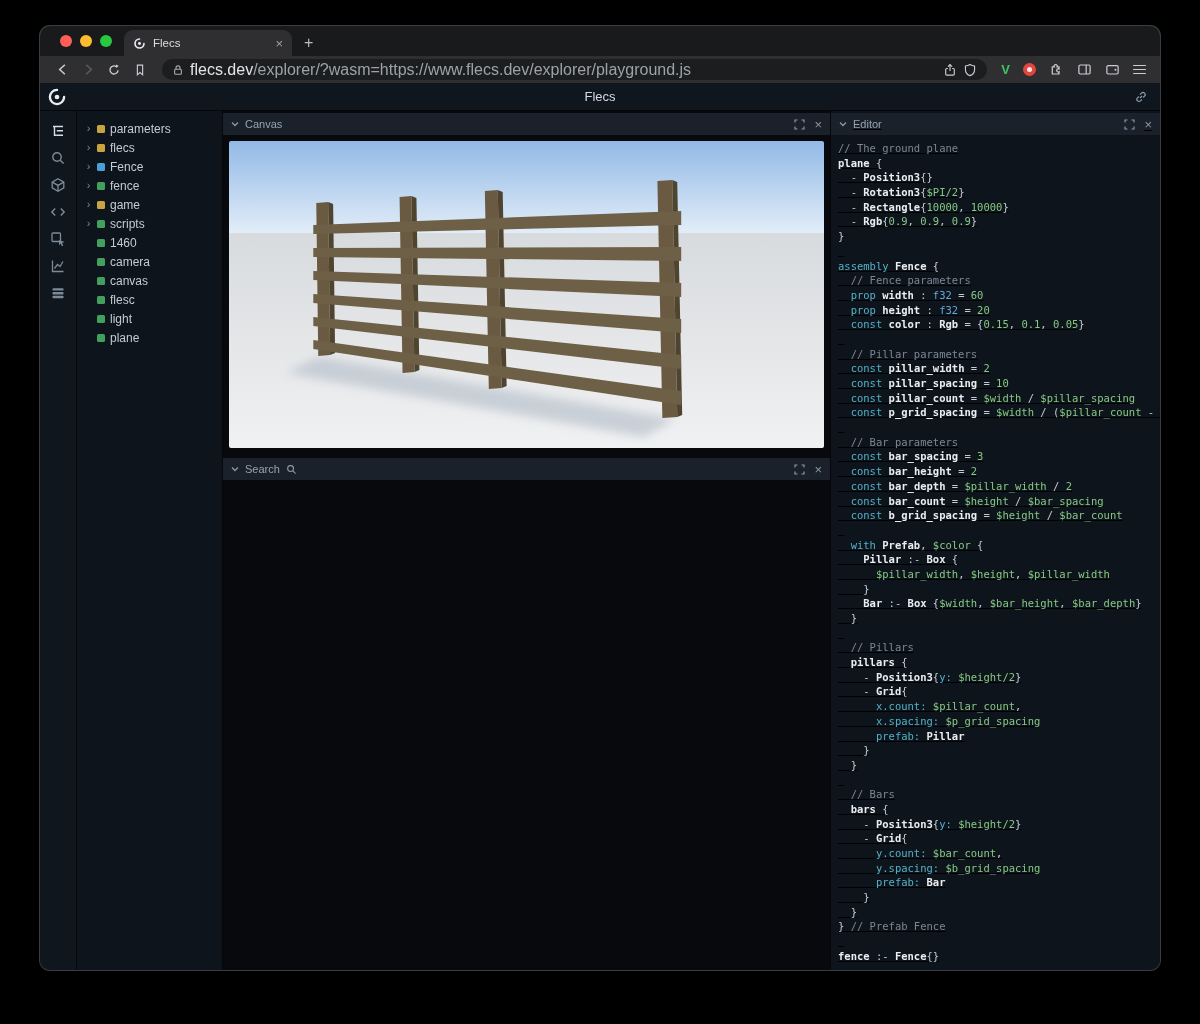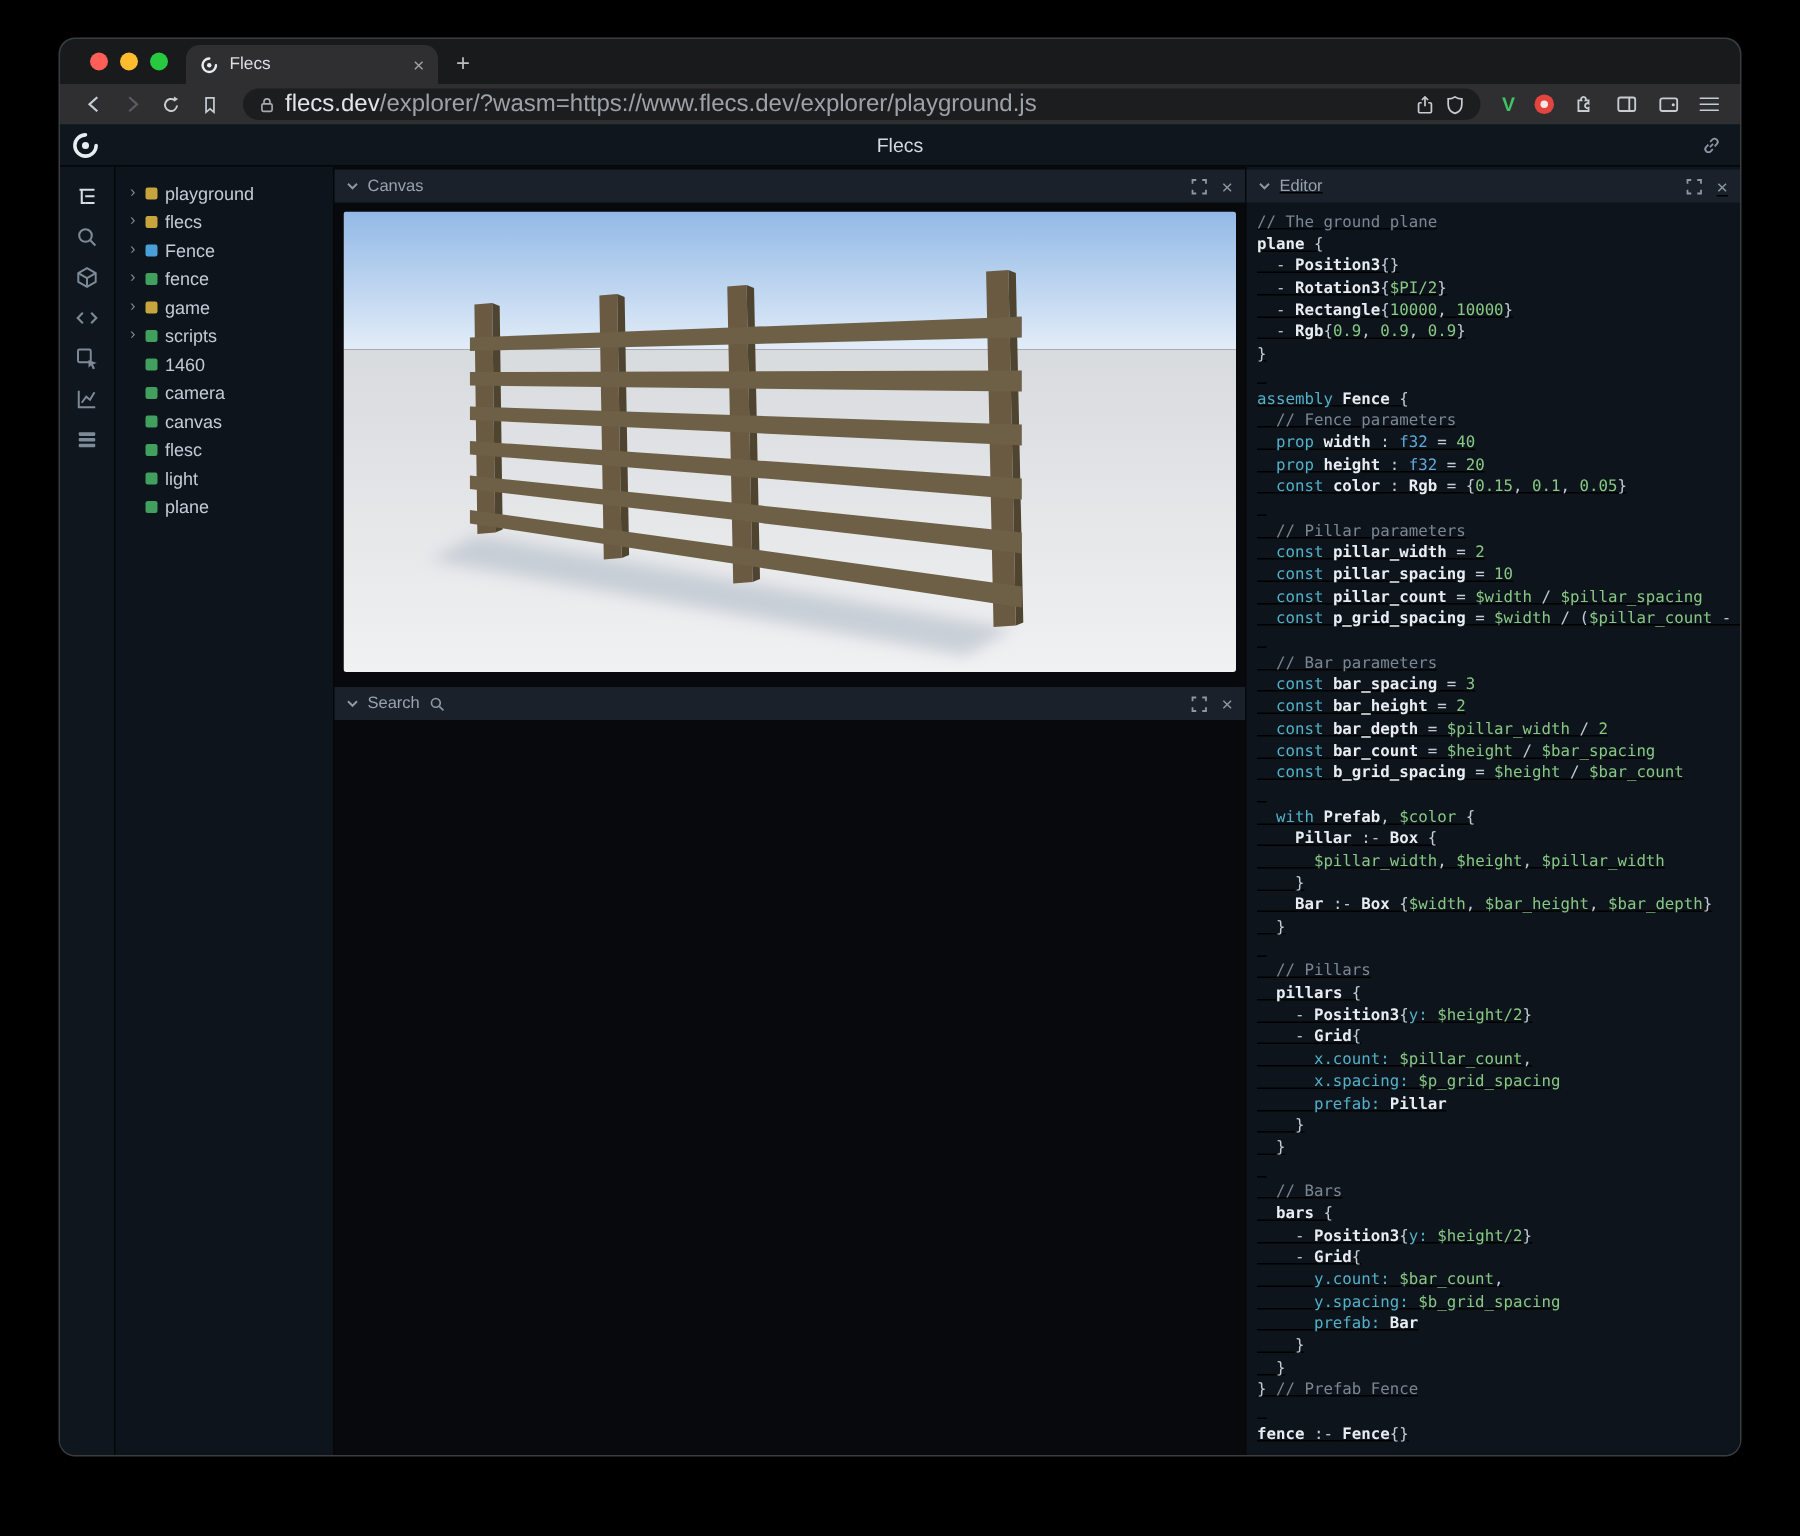--- a/index.html
+++ b/index.html
@@ -243,21 +243,21 @@
               <rect x="2.5" y="7" width="11" height="2.4" rx="0.7"></rect>
               <rect x="2.5" y="10.8" width="11" height="2.4" rx="0.7"></rect>
             </svg>
         </span>
       </div>
 
       <div class="tree-panel" id="tree">
           <div class="tree-row">
             <span class="tree-arrow">›</span>
             <span class="tree-square" style="background: rgb(200, 164, 62);"></span>
-            <span class="tree-label">playground</span>
+            <span class="tree-label">parameters</span>
           </div>
           <div class="tree-row">
             <span class="tree-arrow">›</span>
             <span class="tree-square" style="background: rgb(200, 164, 62);"></span>
             <span class="tree-label">flecs</span>
           </div>
           <div class="tree-row">
             <span class="tree-arrow">›</span>
             <span class="tree-square" style="background: rgb(74, 159, 216);"></span>
             <span class="tree-label">Fence</span>
@@ -416,21 +416,21 @@
             <div class="code-line"><span class="tk-c">// The ground plane</span></div>
             <div class="code-line"><span class="tk-e">plane</span><span class="tk-p"> {</span></div>
             <div class="code-line"><span class="tk-p">  - </span><span class="tk-e">Position3</span><span class="tk-p">{}</span></div>
             <div class="code-line"><span class="tk-p">  - </span><span class="tk-e">Rotation3</span><span class="tk-p">{</span><span class="tk-v">$PI/2</span><span class="tk-p">}</span></div>
             <div class="code-line"><span class="tk-p">  - </span><span class="tk-e">Rectangle</span><span class="tk-p">{</span><span class="tk-v">10000</span><span class="tk-p">, </span><span class="tk-v">10000</span><span class="tk-p">}</span></div>
             <div class="code-line"><span class="tk-p">  - </span><span class="tk-e">Rgb</span><span class="tk-p">{</span><span class="tk-v">0.9</span><span class="tk-p">, </span><span class="tk-v">0.9</span><span class="tk-p">, </span><span class="tk-v">0.9</span><span class="tk-p">}</span></div>
             <div class="code-line"><span class="tk-p">}</span></div>
             <div class="code-line">&nbsp;</div>
             <div class="code-line"><span class="tk-k">assembly</span><span class="tk-p"> </span><span class="tk-e">Fence</span><span class="tk-p"> {</span></div>
             <div class="code-line"><span class="tk-c">  // Fence parameters</span></div>
-            <div class="code-line"><span class="tk-k">  prop</span><span class="tk-p"> </span><span class="tk-e">width</span><span class="tk-p"> : </span><span class="tk-t">f32</span><span class="tk-p"> = </span><span class="tk-v">40</span></div>
+            <div class="code-line"><span class="tk-k">  prop</span><span class="tk-p"> </span><span class="tk-e">width</span><span class="tk-p"> : </span><span class="tk-t">f32</span><span class="tk-p"> = </span><span class="tk-v">60</span></div>
             <div class="code-line"><span class="tk-k">  prop</span><span class="tk-p"> </span><span class="tk-e">height</span><span class="tk-p"> : </span><span class="tk-t">f32</span><span class="tk-p"> = </span><span class="tk-v">20</span></div>
             <div class="code-line"><span class="tk-k">  const</span><span class="tk-p"> </span><span class="tk-e">color</span><span class="tk-p"> : </span><span class="tk-e">Rgb</span><span class="tk-p"> = {</span><span class="tk-v">0.15</span><span class="tk-p">, </span><span class="tk-v">0.1</span><span class="tk-p">, </span><span class="tk-v">0.05</span><span class="tk-p">}</span></div>
             <div class="code-line">&nbsp;</div>
             <div class="code-line"><span class="tk-c">  // Pillar parameters</span></div>
             <div class="code-line"><span class="tk-k">  const</span><span class="tk-p"> </span><span class="tk-e">pillar_width</span><span class="tk-p"> = </span><span class="tk-v">2</span></div>
             <div class="code-line"><span class="tk-k">  const</span><span class="tk-p"> </span><span class="tk-e">pillar_spacing</span><span class="tk-p"> = </span><span class="tk-v">10</span></div>
             <div class="code-line"><span class="tk-k">  const</span><span class="tk-p"> </span><span class="tk-e">pillar_count</span><span class="tk-p"> = </span><span class="tk-v">$width</span><span class="tk-p"> / </span><span class="tk-v">$pillar_spacing</span></div>
             <div class="code-line"><span class="tk-k">  const</span><span class="tk-p"> </span><span class="tk-e">p_grid_spacing</span><span class="tk-p"> = </span><span class="tk-v">$width</span><span class="tk-p"> / (</span><span class="tk-v">$pillar_count</span><span class="tk-p"> - </span></div>
             <div class="code-line">&nbsp;</div>
             <div class="code-line"><span class="tk-c">  // Bar parameters</span></div>

